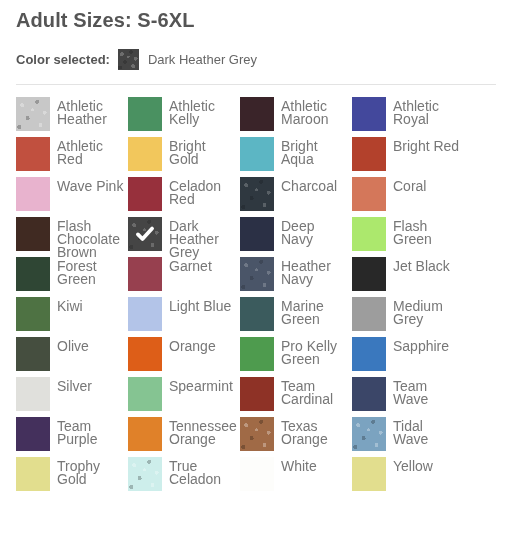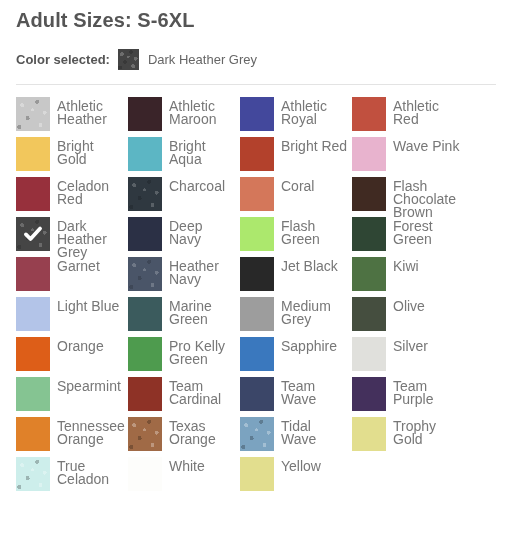--- a/index.html
+++ b/index.html
@@ -122,20 +122,24 @@
   </div>
 
   <div class="divider"></div>
 
   <div class="swatch-grid" id="swatch-grid">
       <div class="swatch-item">
         <div class="swatch-chip" style="background: radial-gradient(circle at 18% 24%, rgba(255, 255, 255, 0.3) 0px, rgba(255, 255, 255, 0.3) 2px, transparent 2px), radial-gradient(circle at 62% 14%, rgba(0, 0, 0, 0.24) 0px, rgba(0, 0, 0, 0.24) 2px, transparent 2px), radial-gradient(circle at 84% 46%, rgba(255, 255, 255, 0.3) 0px, rgba(255, 255, 255, 0.3) 2px, transparent 2px), radial-gradient(circle at 34% 62%, rgba(0, 0, 0, 0.24) 0px, rgba(0, 0, 0, 0.24) 2px, transparent 2px), radial-gradient(circle at 72% 82%, rgba(255, 255, 255, 0.3) 0px, rgba(255, 255, 255, 0.3) 2px, transparent 2px), radial-gradient(circle at 10% 88%, rgba(0, 0, 0, 0.24) 0px, rgba(0, 0, 0, 0.24) 2px, transparent 2px), radial-gradient(circle at 48% 38%, rgba(255, 255, 255, 0.3) 0px, rgba(255, 255, 255, 0.3) 1.5px, transparent 1.5px), linear-gradient(rgb(200, 200, 200), rgb(200, 200, 200));"></div>
         <div class="swatch-label">Athletic Heather</div>
       </div>
       <div class="swatch-item">
+        <div class="swatch-chip" style="background: rgb(74, 145, 97);"></div>
+        <div class="swatch-label">Athletic Kelly</div>
+      </div>
+      <div class="swatch-item">
         <div class="swatch-chip" style="background: rgb(58, 36, 41);"></div>
         <div class="swatch-label">Athletic Maroon</div>
       </div>
       <div class="swatch-item">
         <div class="swatch-chip" style="background: rgb(67, 72, 156);"></div>
         <div class="swatch-label">Athletic Royal</div>
       </div>
       <div class="swatch-item">
         <div class="swatch-chip" style="background: rgb(193, 80, 63);"></div>
         <div class="swatch-label">Athletic Red</div>

